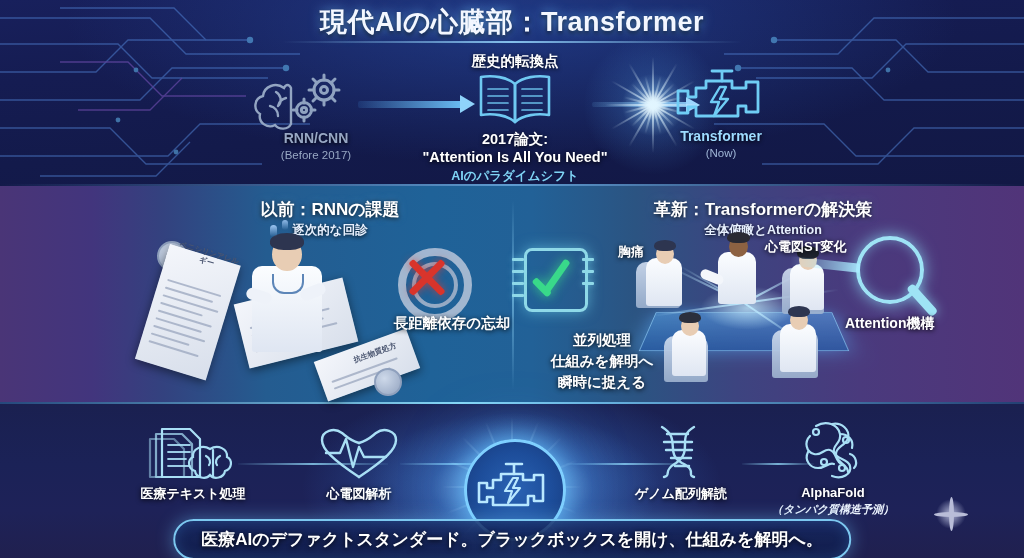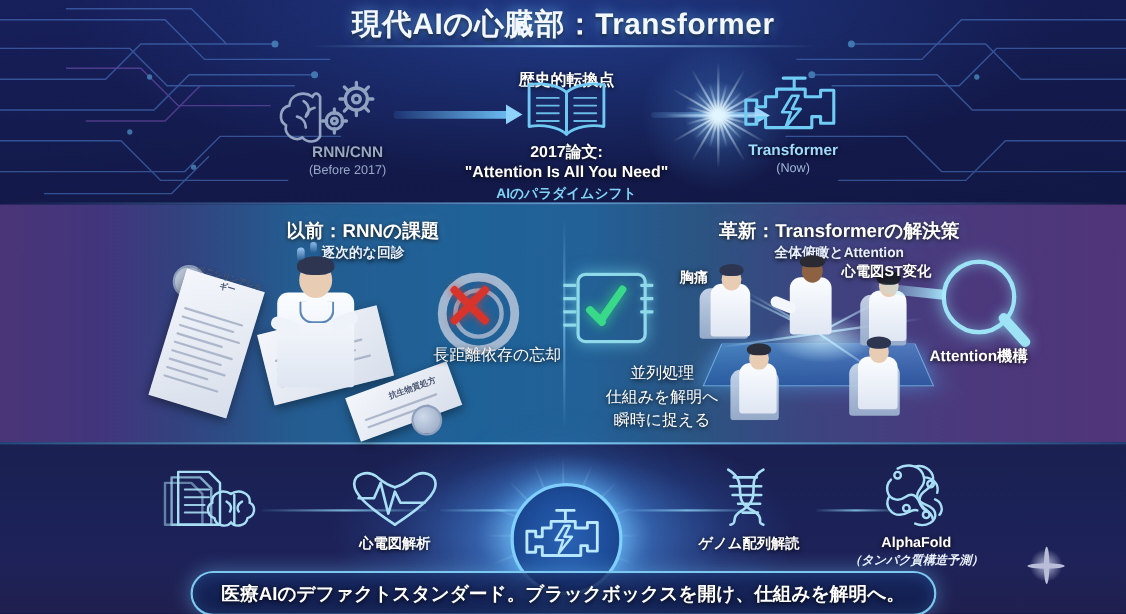--- a/index.html
+++ b/index.html
@@ -66,21 +66,21 @@
 
   
   .panel-head{position:absolute;text-align:center;}
   .ph-main{font-size:17px;font-weight:bold;color:#ffffff;
      text-shadow:0 1px 5px rgba(0,0,0,.9),0 0 10px rgba(130,200,255,.35);}
   .ph-sub{font-size:12.5px;font-weight:bold;color:#e8f1ff;margin-top:1px;
      text-shadow:0 1px 4px rgba(0,0,0,.9);}
   .mid-divider{position:absolute;top:200px;left:512px;width:2px;height:190px;
      background:linear-gradient(180deg,rgba(150,220,255,0),rgba(150,220,255,.55),rgba(150,220,255,0));}
 
-  .cap-block{position:absolute;text-align:center;font-size:14.5px;font-weight:normal;
+  .cap-block{position:absolute;text-align:center;font-size:14.5px;font-weight:bold;
      color:#ffffff;line-height:1.45;text-shadow:0 1px 5px rgba(0,0,0,.95);}
   .tag{position:absolute;font-size:13px;font-weight:bold;color:#ffffff;
      text-shadow:0 1px 5px rgba(0,0,0,.95);}
 
   
   .scroll{position:absolute;background:linear-gradient(150deg,#f4f6fb,#d8dfeb);
      box-shadow:0 3px 10px rgba(0,0,0,.45);}
   .roll{position:absolute;border-radius:50%;
      background:radial-gradient(circle at 35% 35%,#ced9ea,#93a4c0);
      border:2px solid #8fa0bd;}
@@ -229,21 +229,21 @@
           <path d="M58 27 v4 M58 45 v4 M47 38 h4 M65 38 h4"></path>
         </g>
       </svg>
     </div>
     <div class="fl-cap dim">RNN/CNN</div>
     <div class="fl-sub dim">(Before 2017)</div>
   </div>
 
   <div class="arrow" style="left:358px;top:101px;width:104px;"></div>
 
-  <div style="position:absolute;left:395px;top:52px;width:240px;text-align:center;margin-top:12px;">
+  <div style="position:absolute;left:395px;top:52px;width:240px;text-align:center;">
     <div class="fl-cap wht" style="font-size:14.5px;">歴史的転換点</div>
   </div>
 
   <div class="flow-node" style="left:395px;top:72px;width:240px;">
     <div class="ico" style="position:relative;height:56px;">
       <svg width="240" height="56" viewBox="0 0 240 56">
         <g fill="none" stroke="#6fc9f2" stroke-width="2.6" stroke-linejoin="round">
           <path d="M120 12 c-8 -7 -22 -9 -34 -7 v38 c12 -2 26 0 34 7z"></path>
           <path d="M120 12 c8 -7 22 -9 34 -7 v38 c-12 -2 -26 0 -34 7z"></path>
         </g>
@@ -449,20 +449,21 @@
         <g stroke="#a9dff5" stroke-width="1.8" stroke-linecap="round" opacity=".9">
           <path d="M70 22 h22 M70 29 h22 M70 36 h18 M70 43 h22"></path>
         </g>
         <g fill="none" stroke="#a9dff5" stroke-width="2.2" stroke-linecap="round">
           <path d="M112 26 c-8 -5 -18 0 -17 8 c-6 3 -5 12 2 14 c1 7 11 9 15 4
                    c4 5 14 3 15 -4 c7 -2 8 -11 2 -14 c1 -8 -9 -13 -17 -8z"></path>
           <path d="M115 27 v27 M108 33 c4 2 5 6 3 9 M122 33 c-4 2 -5 6 -3 9"></path>
         </g>
       </svg>
     </div>
+    <div class="app-lab">医療テキスト処理</div>
   </div>
 
   <div class="app" style="left:264px;top:423px;">
     <div class="ico" style="position:relative;height:58px;">
       <svg width="190" height="58" viewBox="0 0 190 58">
         <g fill="none" stroke="#a9dff5" stroke-width="2.4" stroke-linejoin="round" stroke-linecap="round">
           <path d="M95 54 C68 36 58 26 58 17 C58 8 70 4 78 10 C82 13 85 17 95 20"></path>
           <path d="M95 20 C105 17 108 13 112 10 C120 4 132 8 132 17 C132 26 122 36 95 54"></path>
           <path d="M62 30 h14 l6 -14 7 28 6 -20 5 10 h22"></path>
         </g>

